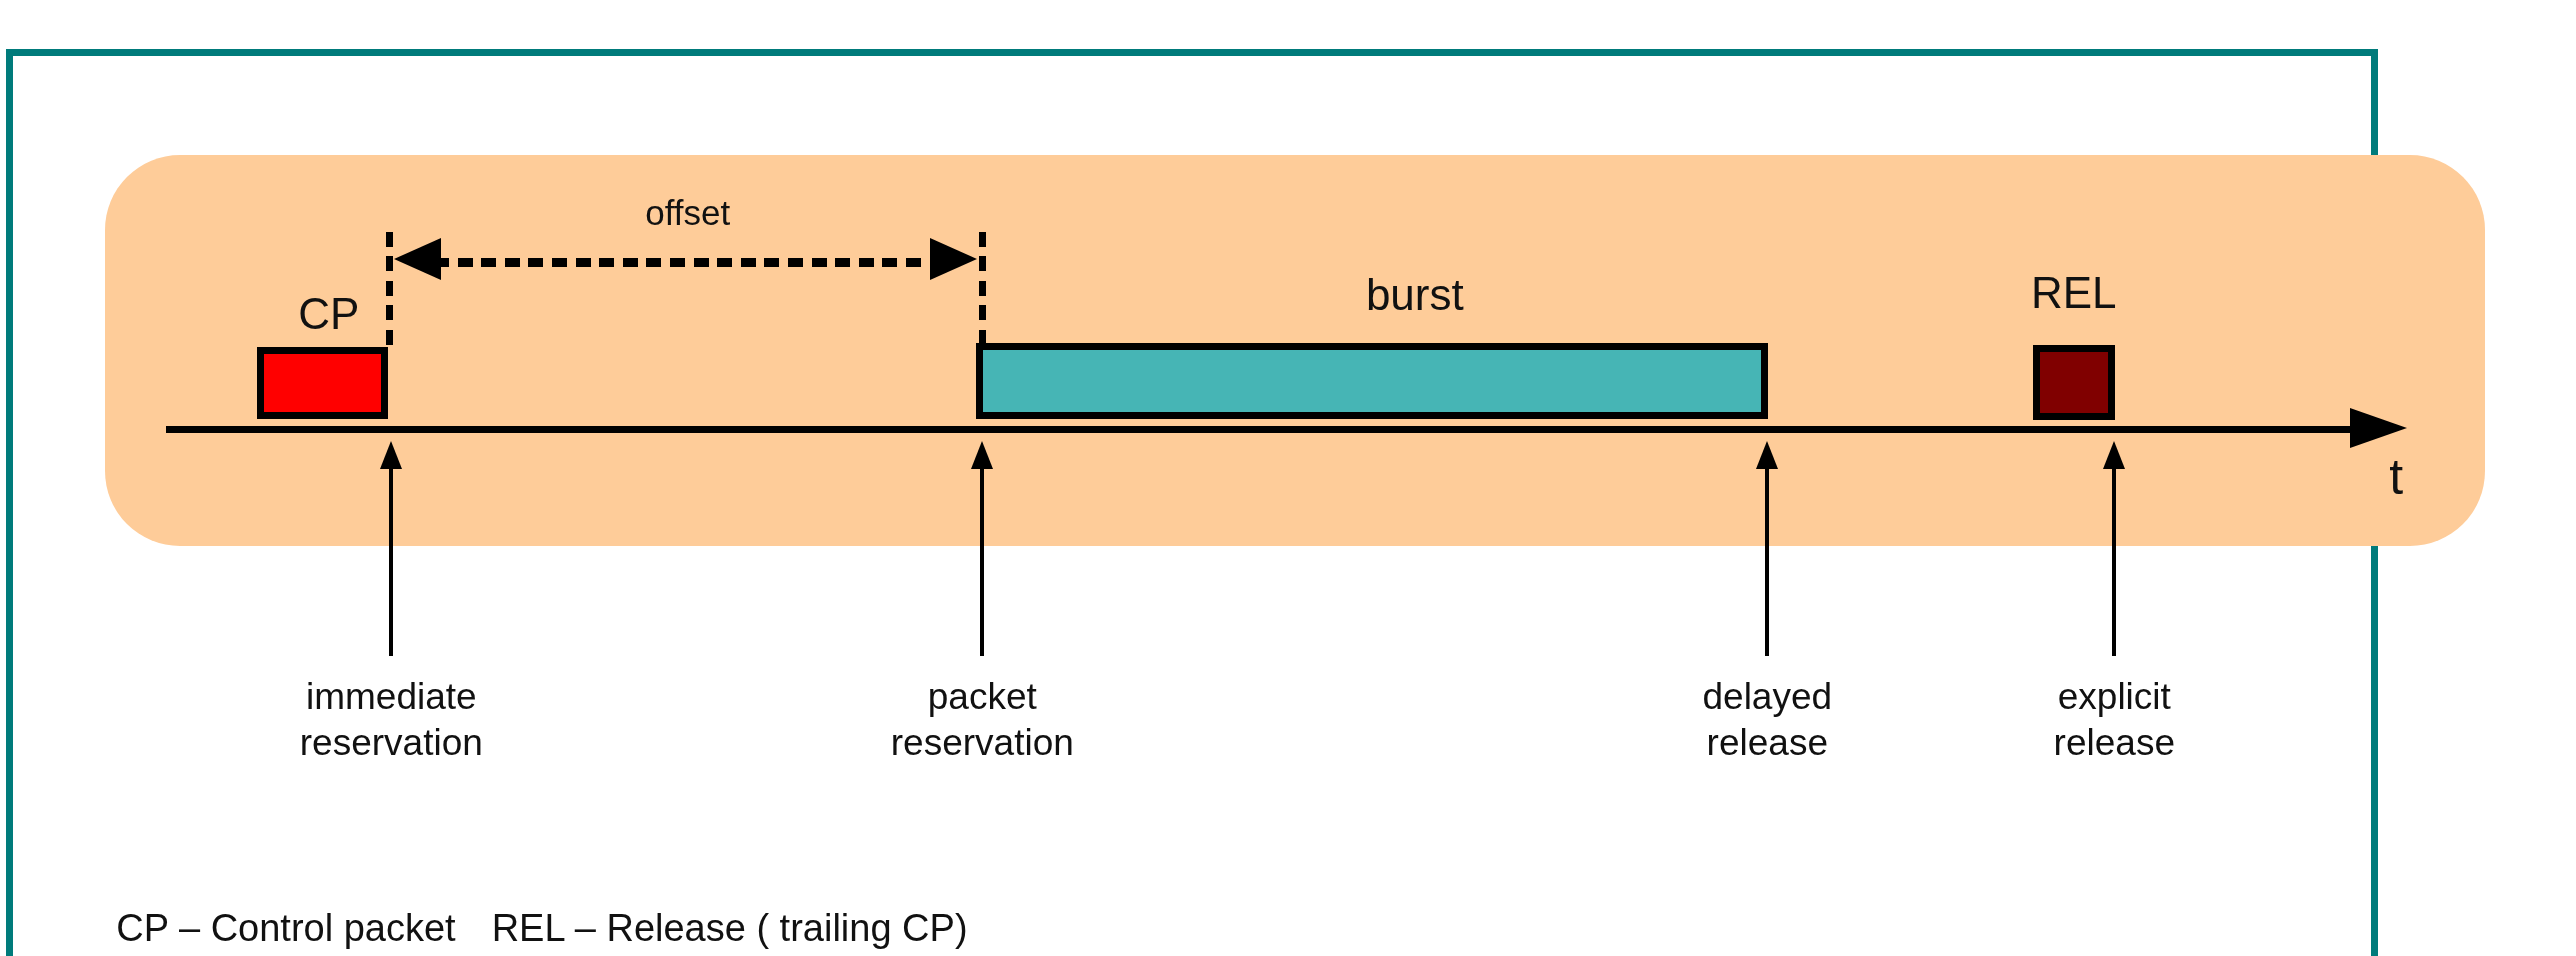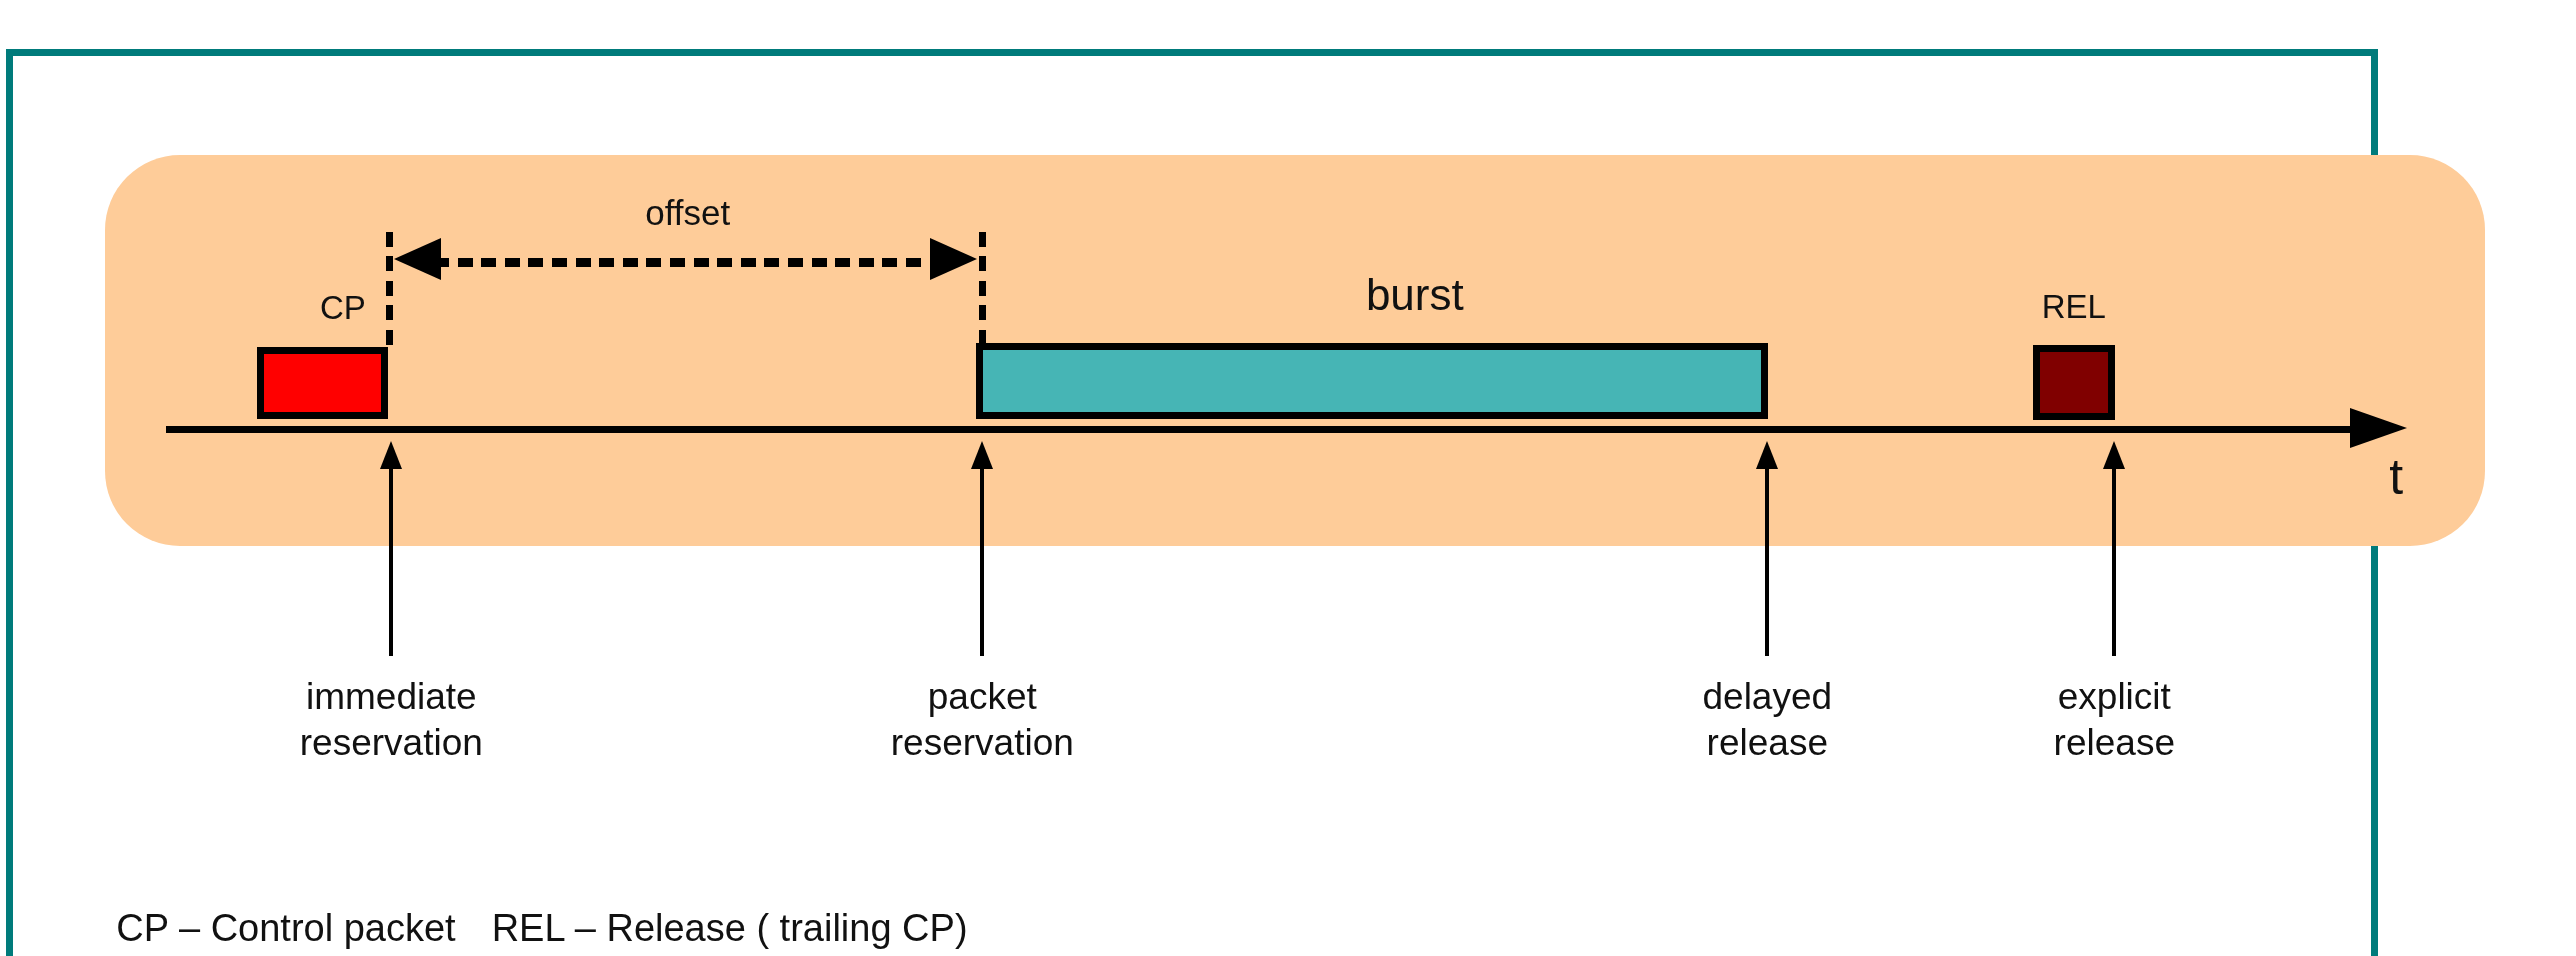--- a/index.html
+++ b/index.html
@@ -28,23 +28,23 @@
   .panel {
     position: absolute;
     left: 92px; top: 99px;
     width: 2380px; height: 391px;
     border-radius: 75px;
     background: #FECC99;
   }
   .label { position: absolute; text-align: center; white-space: nowrap; }
 
   .offset-label { left: 517px; top: 137px; width: 315px; font-size: 35px; }
-  .cp-label     { left: 251px; top: 233px; width: 157px; font-size: 33px; }
+  .cp-label     { left: 237px; top: 233px; width: 157px; font-size: 44px; }
   .burst-label  { left: 1244px; top: 214px; width: 315px; font-size: 44px; }
-  .rel-label    { left: 1982px; top: 232px; width: 157px; font-size: 33px; }
+  .rel-label    { left: 1982px; top: 212px; width: 157px; font-size: 44px; }
   .t-label      { left: 2320px; top: 392px; width: 126px; font-size: 50px; }
 
   .dash-v {
     position: absolute; width: 7px;
     background: repeating-linear-gradient(to bottom, #000 0 15px, transparent 15px 24.4px);
   }
   .dash-v.left  { left: 373px; top: 176px; height: 115px; }
   .dash-v.right { left: 966px; top: 176px; height: 111px; }
 
   .dash-h {

